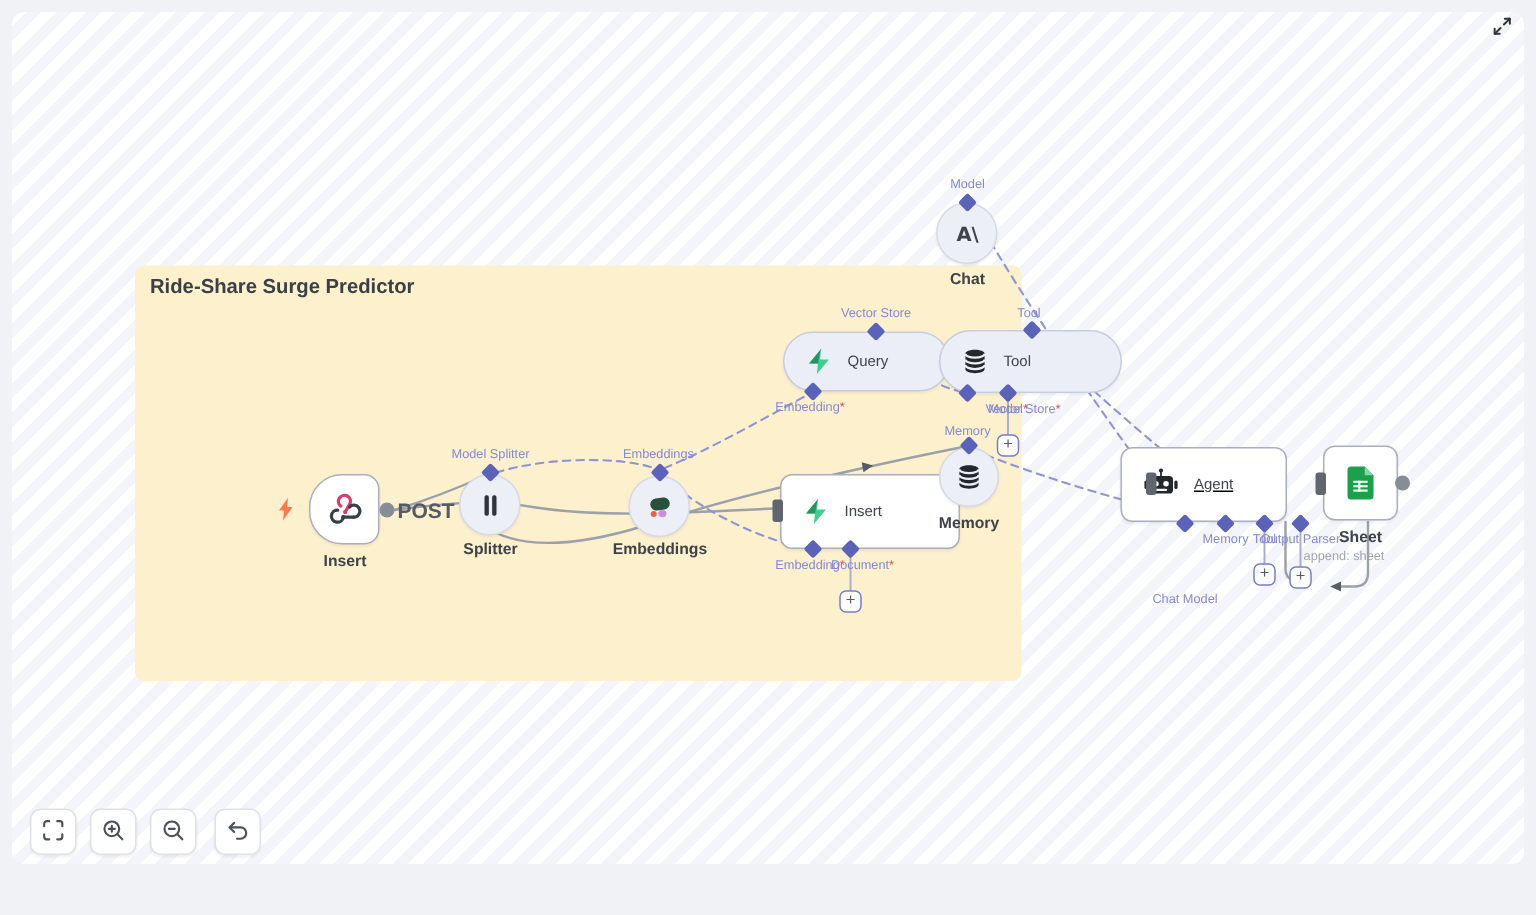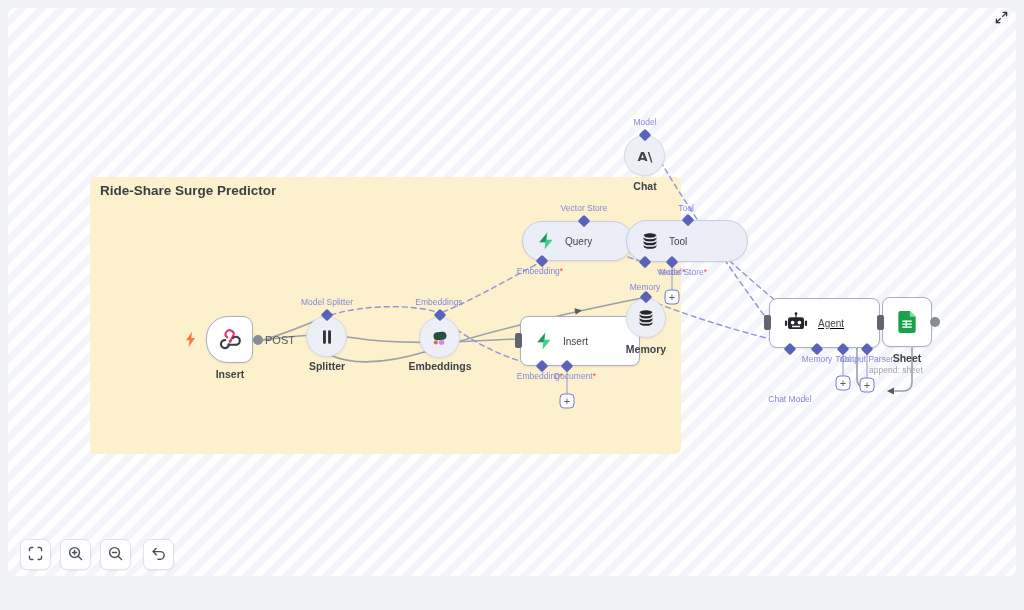--- a/index.html
+++ b/index.html
@@ -27,22 +27,22 @@
        color:#3e434a;white-space:nowrap;z-index:4}
   .node-label.sub{font-size:8.5px;color:#a0a5ad;font-weight:400}
   .diamond{position:absolute;width:9px;height:9px;background:#5a62ba;border-radius:1.5px;
        transform:translate(-50%,-50%) rotate(45deg);z-index:4}
   .plus-btn{position:absolute;width:15px;height:15px;transform:translate(-50%,-50%);background:#fdfdfe;
        border:1.4px solid #767dd1;border-radius:4.5px;z-index:4;color:#565d66;font-size:11px;
        line-height:12px;text-align:center;box-sizing:border-box;cursor:pointer}
   .tab{position:absolute;width:6.5px;height:15px;background:#5f6670;border-radius:2px;z-index:4}
   .dot{position:absolute;width:10px;height:10px;border-radius:50%;background:#878d95;
        transform:translate(-50%,-50%);z-index:4}
-  .dot-label{position:absolute;transform:translate(0,-50%);font-size:11px;color:#545b63;
-       font-weight:400;z-index:4;white-space:nowrap}
+  .dot-label{position:absolute;transform:translate(0,-50%);font-size:14px;color:#545b63;
+       font-weight:700;z-index:4;white-space:nowrap}
   .spark{position:absolute;z-index:3;line-height:0}
   #toolbar{position:absolute;left:20px;top:539px;display:flex;gap:9px;z-index:6}
   .tool-btn{width:31px;height:31px;background:#ffffff;border:1px solid #dfe2e8;border-radius:7px;
        display:flex;align-items:center;justify-content:center;box-shadow:0 1px 2px rgba(16,24,40,.07);
        cursor:pointer;padding:0}
   .tool-btn:nth-child(4){margin-left:3px}
   #expand-btn{position:absolute;right:12px;top:8px;width:22px;height:22px;z-index:6;background:none;
        border:none;display:flex;align-items:center;justify-content:center;cursor:pointer;padding:0}
 </style>
 </head>
@@ -174,21 +174,21 @@
       </div>
       <div class="node-text">Tool</div>
     </div>
     <div class="node circle" style="left: 624px; top: 135px; width: 41px; height: 41px;">
       <div class="icon">
         <svg width="24" height="24" viewBox="0 0 24 24">
           <text x="12" y="16.5" text-anchor="middle" font-family="DejaVu Sans, sans-serif" font-size="13" font-weight="bold" fill="#3f444b">A\</text>
         </svg>
       </div>
     </div>
-    <div class="node box lefty" style="left: 769px; top: 298px; width: 111px; height: 50px; text-decoration: underline;">
+    <div class="node box lefty" style="left: 747px; top: 298px; width: 111px; height: 50px; text-decoration: underline;">
       <div class="icon">
         <svg width="26" height="26" viewBox="0 0 24 24" fill="#23272c">
           <circle cx="12" cy="3.4" r="1.3"></circle>
           <rect x="11.45" y="4.2" width="1.1" height="2.6"></rect>
           <rect x="4.6" y="6.8" width="14.8" height="10.8" rx="2.4"></rect>
           <rect x="1.8" y="9.6" width="2" height="5.2" rx="1"></rect>
           <rect x="20.2" y="9.6" width="2" height="5.2" rx="1"></rect>
           <circle cx="8.9" cy="11.6" r="1.7" fill="#fff"></circle>
           <circle cx="15.1" cy="11.6" r="1.7" fill="#fff"></circle>
           <rect x="8.2" y="14.6" width="7.6" height="1.4" rx="0.7" fill="#fff"></rect>

